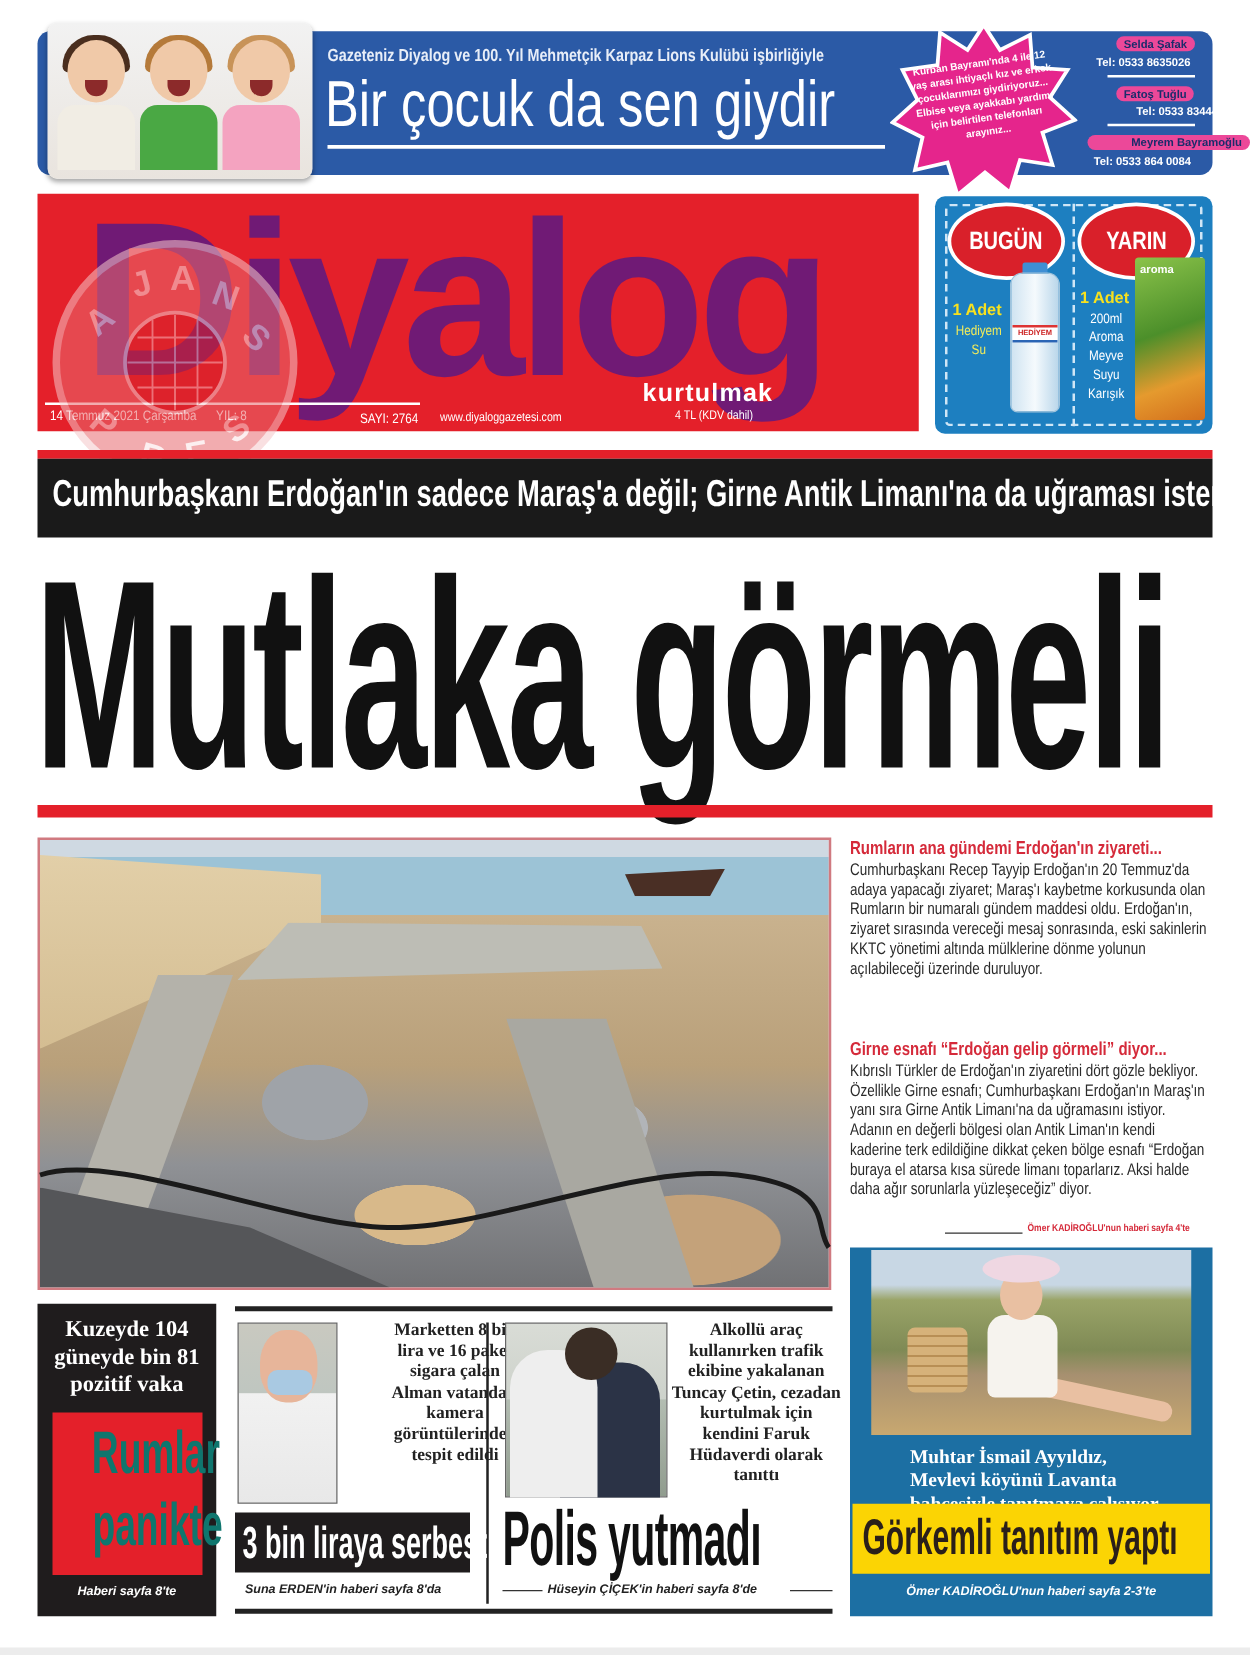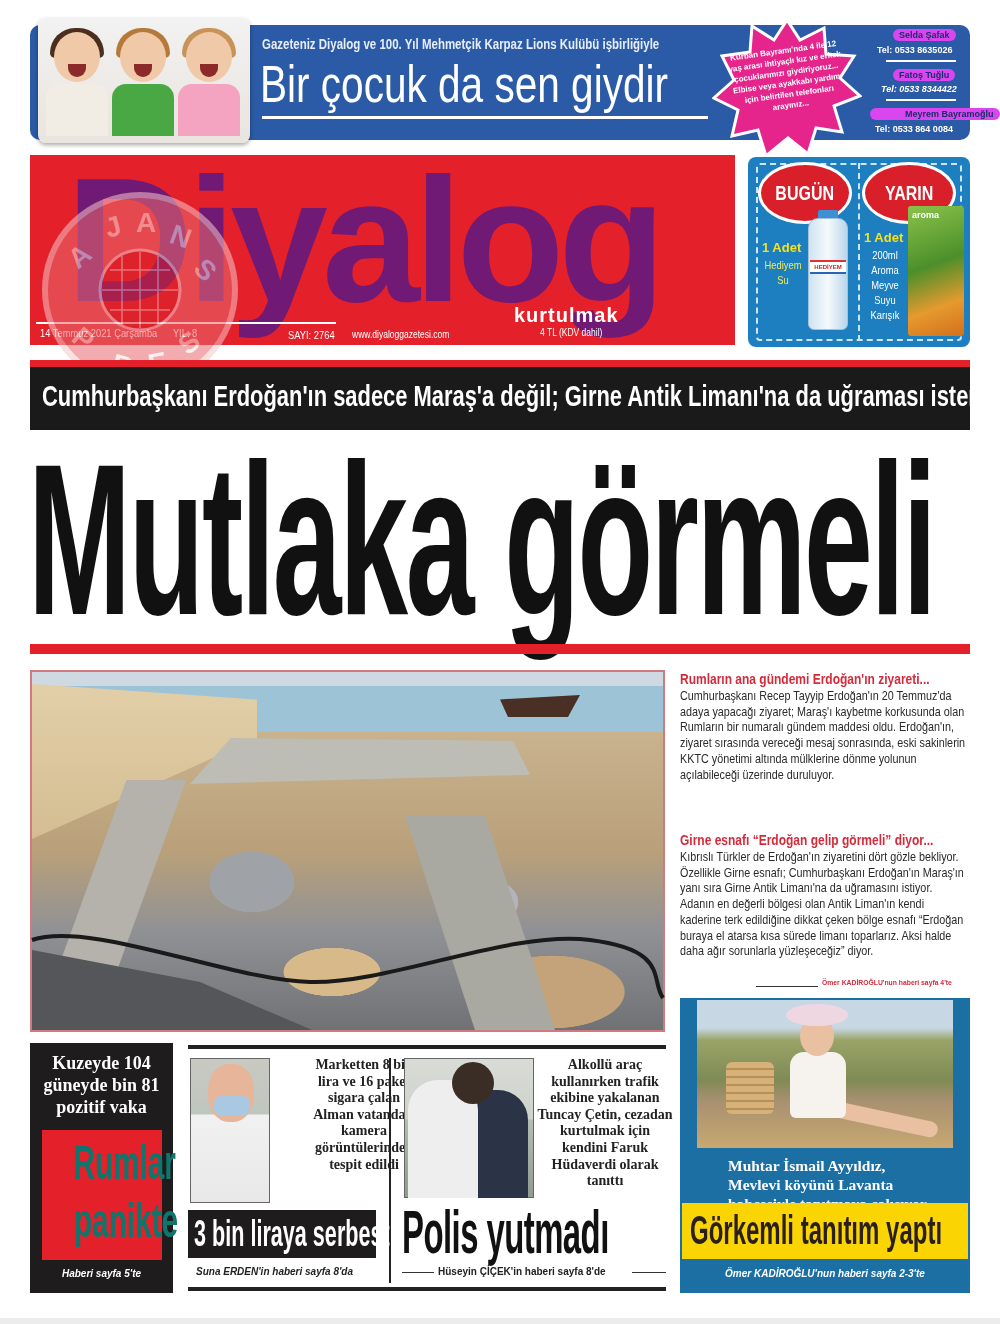--- a/index.html
+++ b/index.html
@@ -14,21 +14,21 @@
   .kid { position: absolute; top: 14px; width: 62px; height: 104px; }
   .kid .head { position: absolute; left: 8px; top: 0; width: 46px; height: 50px; border-radius: 50%; background: #f0c9a8; }
   .kid .hair { position: absolute; left: 4px; top: -4px; width: 54px; height: 30px; border-radius: 30px 30px 6px 6px; }
   .kid .mouth { position: absolute; left: 22px; top: 32px; width: 18px; height: 13px; border-radius: 0 0 10px 10px; background: #8c2a2a; }
   .kid .body { position: absolute; left: 0; top: 52px; width: 62px; height: 52px; border-radius: 14px 14px 0 0; }
   #promo-kicker { left: 262px; top: 36px; font-size: 14px; font-weight: bold; color: #e8eef8; transform: scaleX(0.82); }
   #promo-title { left: 260px; top: 55px; font-size: 52px; color: #ffffff; transform: scaleX(0.78); line-height: 58px; }
   #promo-underline { left: 262px; top: 116px; width: 446px; height: 3px; background: #ffffff; }
   #promo-star { left: 712px; top: 18px; width: 150px; height: 140px; }
   #promo-star-text { left: 728px; top: 45px; width: 118px; font-size: 8px; color: #fff; text-align: center; line-height: 11px; transform: rotate(-8deg); font-weight: bold; }
-  .contact-name { position: absolute; background: #d946ef; border-radius: 6px; color: #1b2c6b; font-size: 9px; font-weight: bold; padding: 1px 6px; white-space: nowrap; }
+  .contact-name { position: absolute; background: #ec4899; border-radius: 6px; color: #1b2c6b; font-size: 9px; font-weight: bold; padding: 1px 6px; white-space: nowrap; }
   .contact-tel { position: absolute; color: #fff; font-size: 9px; font-weight: bold; white-space: nowrap; }
   .contact-sep { position: absolute; height: 2px; background: #fff; width: 70px; }
 
   
   #masthead { left: 30px; top: 155px; width: 705px; height: 190px; background: #e4202a; }
   #logo { left: 36px; top: 145px; font-size: 176px; font-weight: bold; color: #701a75; letter-spacing: -6px; line-height: 190px; margin-left: 30px; }
   #mast-rule-l { left: 36px; top: 322px; width: 300px; height: 2px; background: #fff; }
   #mast-date { left: 40px; top: 327px; font-size: 11px; color: #fff; transform: scaleX(0.85); }
   #mast-issue { left: 288px; top: 329px; font-size: 11px; color: #fff; transform: scaleX(0.85); }
   #mast-url { left: 352px; top: 329px; font-size: 10px; color: #fff; transform: scaleX(0.85); }
@@ -103,21 +103,21 @@
   #theft-title-bg { left: 188px; top: 1210px; width: 188px; height: 48px; background: #1f1c1d; }
   #theft-title { left: 194px; top: 1212px; font-size: 36px; font-weight: bold; color: #fff; transform: scaleX(0.6); line-height: 44px; }
   #theft-credit { left: 196px; top: 1266px; font-size: 10px; font-weight: bold; font-style: italic; color: #222; white-space: nowrap; }
 
   #police-photo { left: 404px; top: 1058px; width: 130px; height: 140px; border: 1px solid #666; overflow: hidden; background: linear-gradient(180deg,#d9dcd6 0,#cdd2cb 60px,#b3bdb2 61px,#8f9b8d 140px); }
   #police-man1 { left: 408px; top: 1080px; width: 70px; height: 118px; background: #eeeeee; border-radius: 30px 30px 0 0; }
   #police-man2 { left: 448px; top: 1090px; width: 80px; height: 108px; background: #2b3346; border-radius: 30px 30px 0 0; }
   #police-head1 { left: 452px; top: 1062px; width: 42px; height: 42px; border-radius: 50%; background: #3a2d25; }
   #police-kicker { left: 536px; top: 1057px; width: 138px; text-align: center; font-family: "Liberation Serif", serif; font-weight: bold; font-size: 14px; color: #222; line-height: 16.6px; }
   #police-title { left: 402px; top: 1196px; font-size: 62px; font-weight: bold; color: #111; transform: scaleX(0.53); line-height: 72px; letter-spacing: -1px; }
-  #police-credit { left: 438px; top: 1266px; font-size: 10px; font-weight: bold; color: #222; white-space: nowrap; }
+  #police-credit { left: 438px; top: 1266px; font-size: 10px; font-weight: bold; font-style: italic; color: #222; white-space: nowrap; }
   #police-line-l { left: 402px; top: 1272px; width: 32px; height: 1px; background: #333; }
   #police-line-r { left: 632px; top: 1272px; width: 34px; height: 1px; background: #333; }
 
   #box-lavender { left: 680px; top: 998px; width: 290px; height: 295px; background: #1c6fa3; }
   #lav-photo { left: 697px; top: 1000px; width: 256px; height: 148px; overflow: hidden;
     background: linear-gradient(180deg,#c8d7e4 0,#c8d7e4 28px,#9aa468 40px,#7f8a55 80px,#a79070 100px,#c8a870 148px); }
   #lav-basket { left: 726px; top: 1062px; width: 48px; height: 52px; background: repeating-linear-gradient(180deg,#d6b27a 0 6px,#b88f55 6px 8px); border-radius: 6px; }
   #lav-girl-body { left: 790px; top: 1052px; width: 56px; height: 66px; background: #f6f3ee; border-radius: 14px 14px 6px 6px; }
   #lav-girl-head { left: 800px; top: 1016px; width: 34px; height: 40px; border-radius: 50%; background: #e9c0a2; }
   #lav-hat { left: 786px; top: 1004px; width: 62px; height: 22px; border-radius: 50%; background: #efd7e2; }
@@ -158,21 +158,21 @@
 <div class="abs" id="promo-underline"></div>
 <svg class="abs" id="promo-star" viewBox="0 0 150 140">
   <polygon points="75,2 88,22 112,10 114,36 142,38 128,60 148,78 122,88 130,114 104,110 96,136 76,120 54,138 46,112 20,118 26,92 2,80 22,62 10,38 38,34 40,8 62,22" fill="#e5258c" stroke="#ffffff" stroke-width="3"></polygon>
 </svg>
 <div class="abs" id="promo-star-text">Kurban Bayramı'nda 4 ile 12 yaş arası ihtiyaçlı kız ve erkek çocuklarımızı giydiriyoruz... Elbise veya ayakkabı yardımı için belirtilen telefonları arayınız...</div>
 
 <div class="contact-name" style="left:893px;top:29px;">Selda Şafak</div>
 <div class="contact-tel" style="left:877px;top:45px;">Tel: 0533 8635026</div>
 <div class="contact-sep" style="left:886px;top:60px;"></div>
 <div class="contact-name" style="left:893px;top:69px;">Fatoş Tuğlu</div>
-<div class="contact-tel" style="left:881px;top:84px;font-style:italic;">Tel: 0533 8344422</div>
+<div class="contact-tel" style="left:909px;top:84px;">Tel: 0533 8344422</div>
 <div class="contact-sep" style="left:886px;top:99px;"></div>
 <div class="contact-name" style="left:870px;top:108px;padding-left:35px;">Meyrem Bayramoğlu</div>
 <div class="contact-tel" style="left:875px;top:124px;">Tel: 0533 864 0084</div>
 
 <div class="abs" id="masthead"></div>
 <div class="abs" id="logo">Diyalog</div>
 <div class="abs" id="mast-rule-l"></div>
 <div class="abs cond" id="mast-date"><span>14 Temmuz 2021 Çarşamba</span>&nbsp;&nbsp;&nbsp;&nbsp;&nbsp;&nbsp;<span>YIL: 8</span></div>
 <div class="abs cond" id="mast-issue">SAYI: 2764</div>
 <div class="abs cond" id="mast-url">www.diyaloggazetesi.com</div>
@@ -247,21 +247,21 @@
 <div class="abs" id="art2-credit-line"></div>
 <div class="abs" id="art2-credit">Ömer KADİROĞLU'nun haberi sayfa 4'te</div>
 
 <div class="abs" id="box-covid"></div>
 <div class="abs" id="covid-kicker">Kuzeyde 104 güneyde bin 81 pozitif vaka</div>
 <div class="abs" id="covid-red"></div>
 <div class="abs" id="covid-title">
   <span>Rumlar</span><br>
   <span>panikte</span>
 </div>
-<div class="abs" id="covid-ref">Haberi sayfa 5'te</div>
+<div class="abs" id="covid-ref">Haberi sayfa 8'te</div>
 
 <div class="rule-dark" style="left:188px;top:1045px;width:478px;"></div>
 <div class="rule-dark" style="left:188px;top:1287px;width:478px;"></div>
 <div class="vrule" style="left:389px;top:1058px;height:225px;"></div>
 <div class="abs" id="theft-photo"></div>
 <div class="abs" id="theft-head"></div>
 <div class="abs" id="theft-mask"></div>
 <div class="abs" id="theft-kicker">Marketten 8 bin lira ve 16 paket sigara çalan Alman vatandaşı kamera görüntülerinden tespit edildi</div>
 <div class="abs" id="theft-title-bg"></div>
 <div class="abs cond" id="theft-title">3 bin liraya serbest</div>

